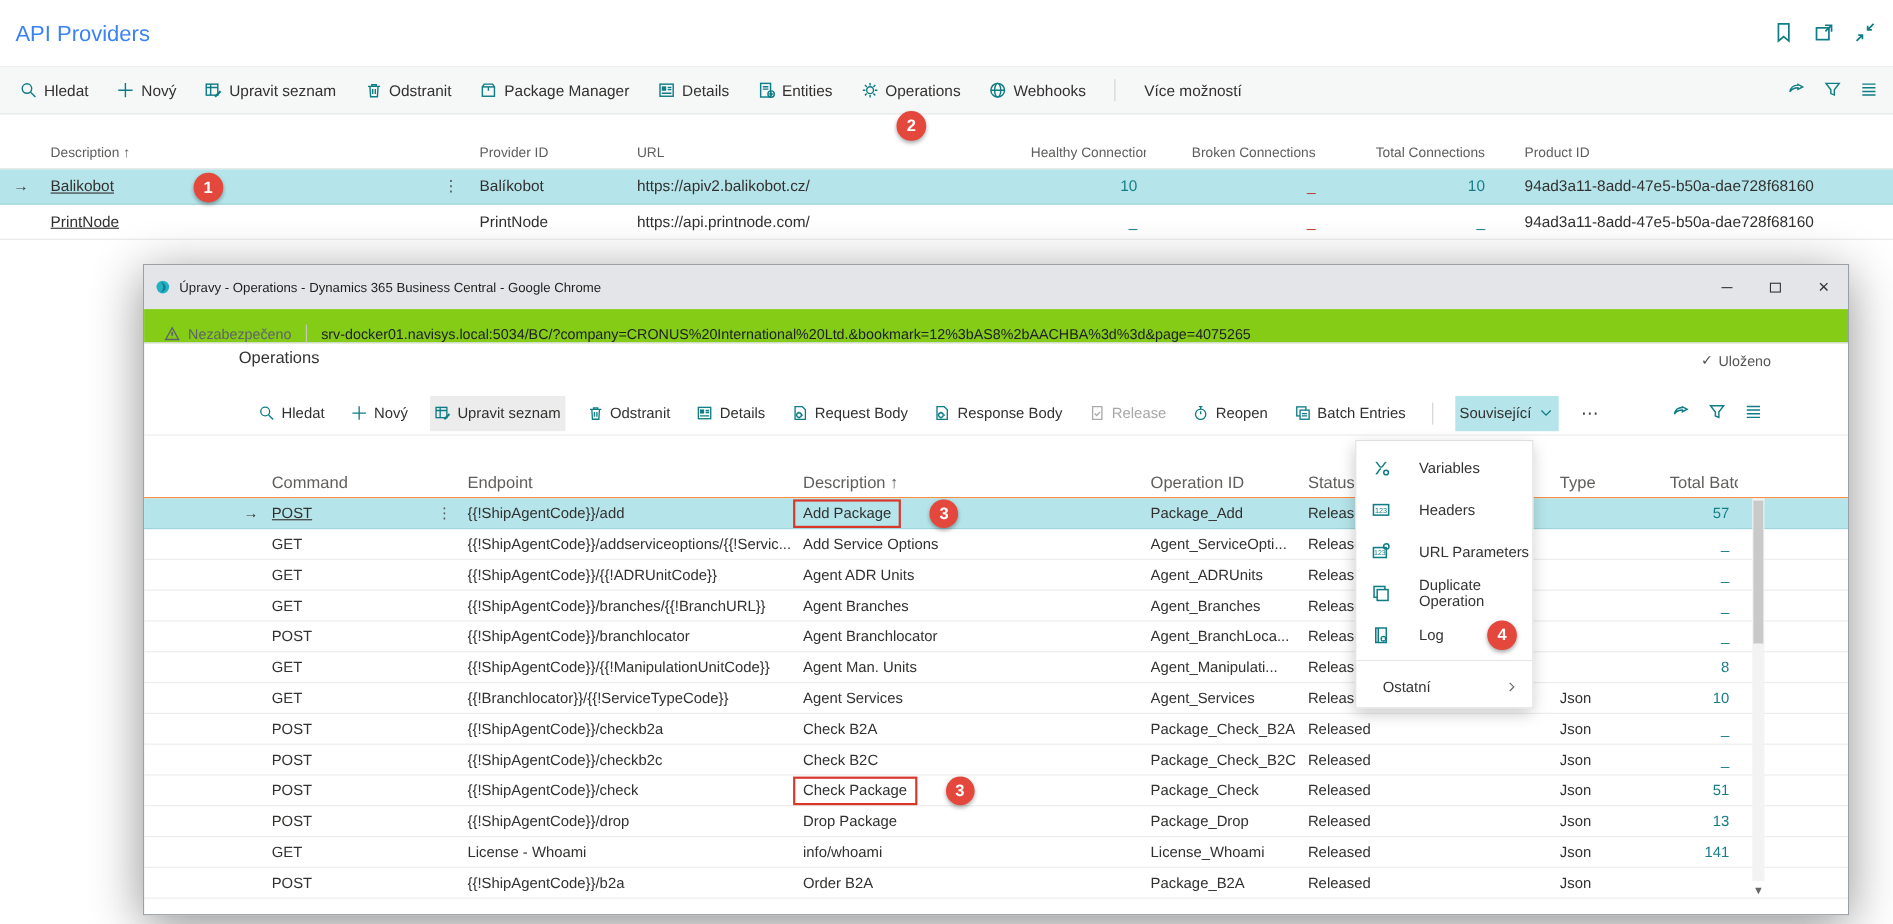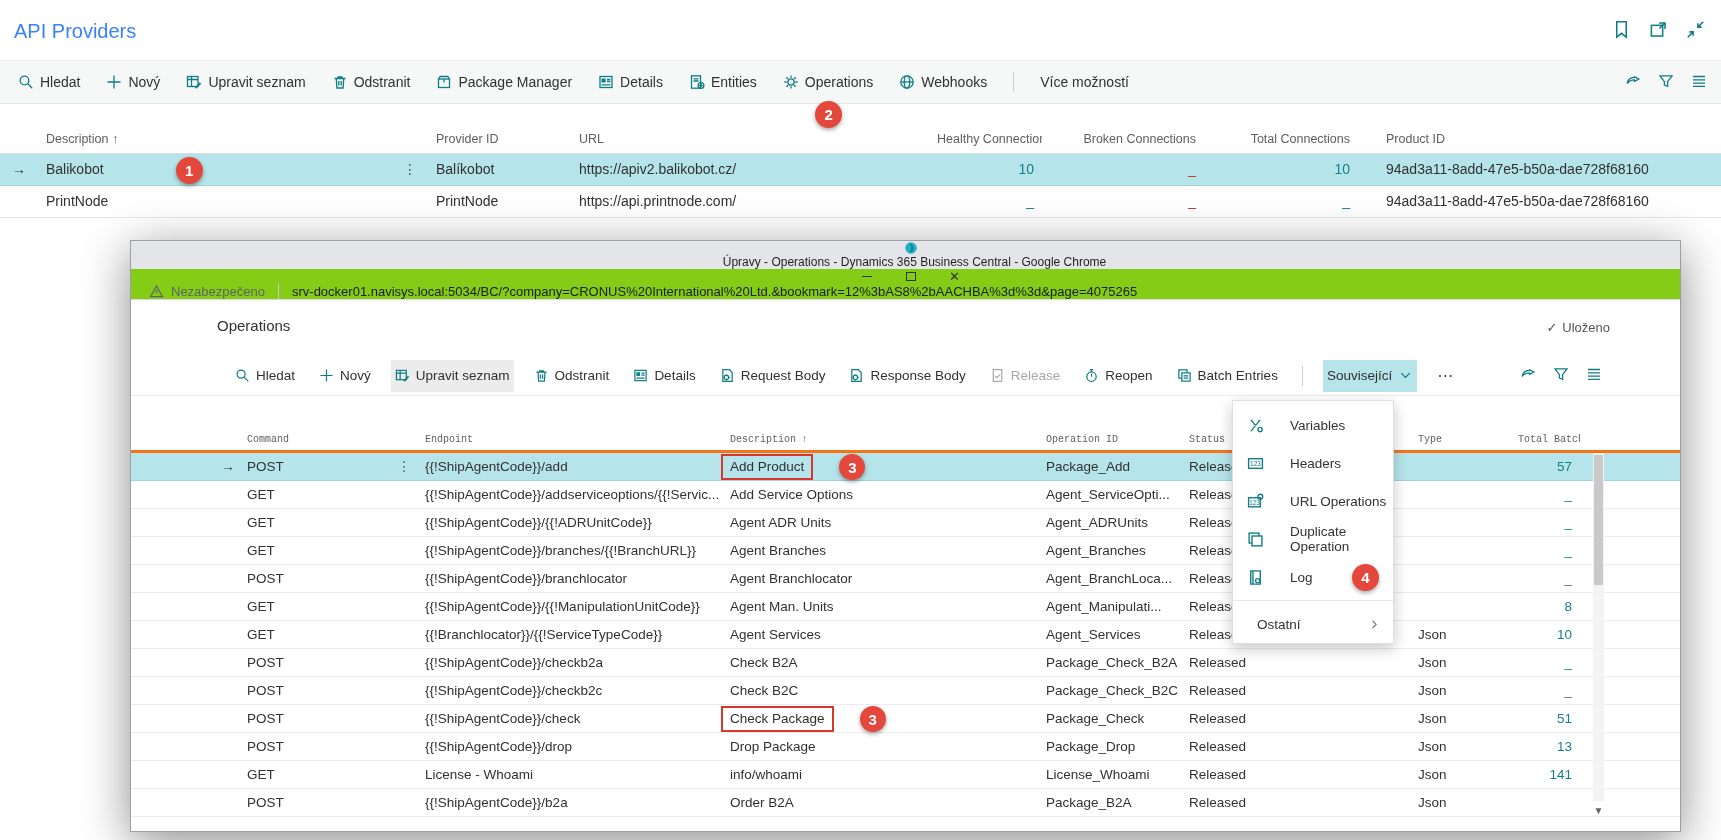--- a/index.html
+++ b/index.html
@@ -30,58 +30,58 @@
   .mgrid { display:grid; grid-template-columns:46px 346px 44px 143px 358px 105px 162px 154px 1fr; }
   .main-table { position:absolute; left:0; top:104px; width:1721px; }
   .m-headrow { height:50px; align-items:end; padding-bottom:7px; font-size:12.5px; color:#605e5c; border-bottom:1px solid #dedede; }
   .m-row { height:32px; line-height:31px; font-size:14px; border-bottom:1px solid #e8e8e8; cursor:pointer; }
   .m-row.sel { background:#b5e5ea; border-bottom:1px solid #9fd3d9; }
   .cell { overflow:hidden; white-space:nowrap; padding-right:8px; }
   .cell.ov { overflow:visible; }
   .r { text-align:right; }
   .c-arrow { text-align:center; color:#333; }
   .c-dots { text-align:center; color:#555; }
-  .link { }
+  .link { text-decoration:underline; }
   .teal { color:#177e87; }
   .redv { color:#c0392b; }
   .pad-l { padding-left:28px; }
 
   
   .badge { width:27px; height:27px; border-radius:50%; background:#e4473c; color:#fff;
     font-weight:bold; font-size:15px; display:inline-flex; align-items:center; justify-content:center;
     box-shadow:0 2px 4px rgba(0,0,0,.35); vertical-align:middle; z-index:60; }
   .badge-inline-main { margin-left:72px; }
   .badge-inline-pop { margin-left:26px; width:26px; height:26px; }
   .badge-abs { position:absolute; }
   .red-box { display:inline-block; border:2px solid #d8372c; padding:0 7px; margin-left:-9px; line-height:22px; }
 
   
   .popup { position:absolute; left:130px; top:240px; width:1551px; height:592px; background:#fff;
     border:1px solid #9aa0a6; box-shadow:0 10px 45px rgba(0,0,0,.45); z-index:10; }
-  .titlebar { height:28px; background:#e3e5e8; display:flex; align-items:center; padding-left:10px;flex-direction:column; }
+  .titlebar { height:40px; background:#e3e5e8; display:flex; align-items:center; padding-left:10px; }
   .wtitle { font-size:12px; color:#1f1f1f; margin-left:8px; flex:1; }
   .wctrl { display:flex; height:100%; }
   .wbtn { width:44px; height:100%; display:flex; align-items:center; justify-content:center; font-size:13px; color:#333; cursor:pointer; }
   .minline { display:inline-block; width:10px; border-top:1.3px solid #333; }
   .maxbox { display:inline-block; width:10px; height:9px; border:1.3px solid #333; }
   .urlbar { height:31px; background:#84cc16; border-bottom:1px solid #d8dade; display:flex; align-items:flex-end; padding-left:18px; font-size:13px; }
   .sec-label { color:#5f6368; margin-left:7px; }
   .url-sep { width:1px; height:16px; background:#c8c8c8; margin:0 13px; }
   .url-text { color:#202124; }
 
   .p-caption { position:absolute; left:86px; top:76px; font-size:15px; color:#333; }
   .p-saved { position:absolute; right:70px; top:79px; font-size:13px; color:#555; display:flex; gap:5px; align-items:center; }
   .p-toolbar { position:absolute; left:0; top:115px; width:100%; height:40px; display:flex; align-items:center;
     padding-left:100px; gap:16px; font-size:13.5px; border-bottom:1px solid #ececec; }
   .p-toolbar .tb-item { height:32px; }
   .p-tb-right { position:absolute; right:78px; top:0; height:100%; display:flex; align-items:center; gap:17px; }
 
   .pgrid { display:grid; grid-template-columns:30px 144px 34px 305px 316px 143px 229px 100px 62px; padding-left:86px; }
   .p-table { position:absolute; left:0; top:186px; width:100%; }
-  .p-headrow { height:26px; line-height:26px; font-size:10px; color:#605e5c; border-bottom:3px solid #f97316;font-family:Liberation Mono, monospace; }
+  .p-headrow { height:26px; line-height:26px; font-size:15px; color:#605e5c; border-bottom:1px solid #f97316; }
   .p-row { height:28px; line-height:27px; font-size:13.5px; border-bottom:1px solid #ececec; cursor:pointer; }
   .p-row.sel { background:#b5e5ea; border-bottom:1px solid #9fd3d9; }
 
   .p-scroll { position:absolute; right:76px; top:212px; width:11px; height:348px; background:#f3f3f3; }
   .p-thumb { position:absolute; left:1px; top:2px; width:9px; height:130px; background:#c9c9c9; }
   .p-scrolldn { position:absolute; right:74px; top:562px; width:15px; height:16px; color:#666; font-size:10px; text-align:center; line-height:16px; cursor:pointer; }
 
   
   .menu { position:absolute; left:1232px; top:400px; width:162px; background:#fff; z-index:40;
     border:1px solid #e0e0e0; box-shadow:0 5px 14px rgba(0,0,0,.22); padding-top:5px; }
@@ -465,21 +465,21 @@
         <div class="cell">Status</div>
         <div class="cell">Type</div>
         <div class="cell r">Total Batch Entries</div>
       </div>
     <div id="popup-table-rows">
         <div class="pgrid p-row sel">
           <div class="cell c-arrow">→</div>
           <div class="cell"><span class="link">POST</span></div>
           <div class="cell c-dots">⋮</div>
           <div class="cell">{{!ShipAgentCode}}/add</div>
-          <div class="cell ov"><span class="red-box">Add Product</span><span class="badge badge-inline-pop">3</span></div>
+          <div class="cell ov"><span class="red-box">Add Package</span><span class="badge badge-inline-pop">3</span></div>
           <div class="cell">Package_Add</div>
           <div class="cell">Released</div>
           <div class="cell"></div>
           <div class="cell r teal">57</div>
         </div>
         <div class="pgrid p-row">
           <div class="cell c-arrow"></div>
           <div class="cell"><span>GET</span></div>
           <div class="cell c-dots"></div>
           <div class="cell">{{!ShipAgentCode}}/addserviceoptions/{{!Servic...</div>
@@ -630,21 +630,21 @@
       <div class="menu-item">
         <svg class="ic ">
           <use href="#i-numbox"></use>
         </svg>
         <span>Headers</span>
       </div>
       <div class="menu-item">
         <svg class="ic ">
           <use href="#i-numbox2"></use>
         </svg>
-        <span>URL Operations</span>
+        <span>URL Parameters</span>
       </div>
       <div class="menu-item">
         <svg class="ic ">
           <use href="#i-duplicate"></use>
         </svg>
         <span>Duplicate Operation</span>
       </div>
       <div class="menu-item">
         <svg class="ic ">
           <use href="#i-log"></use>

